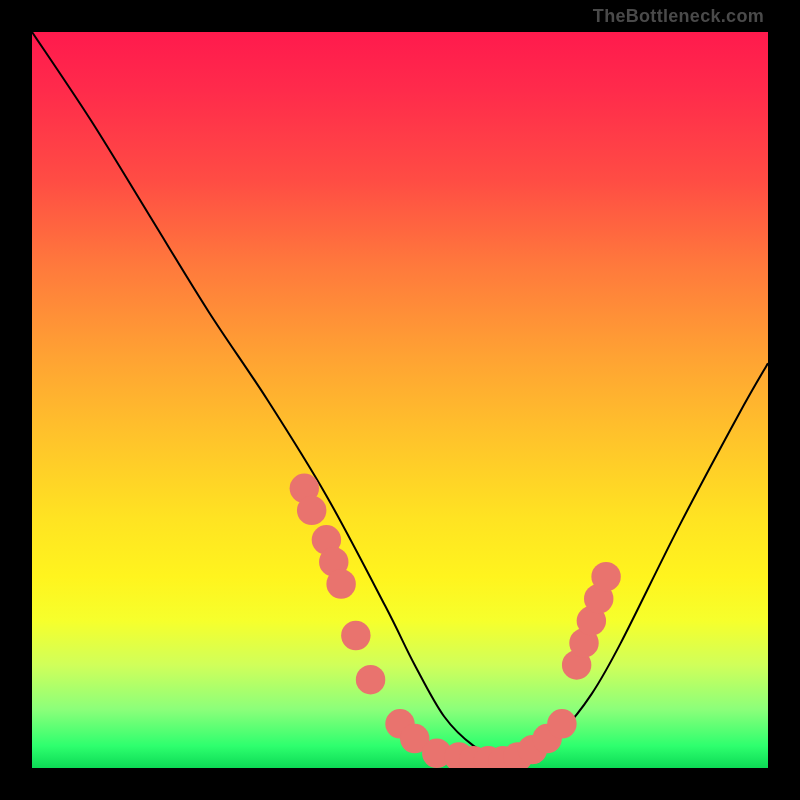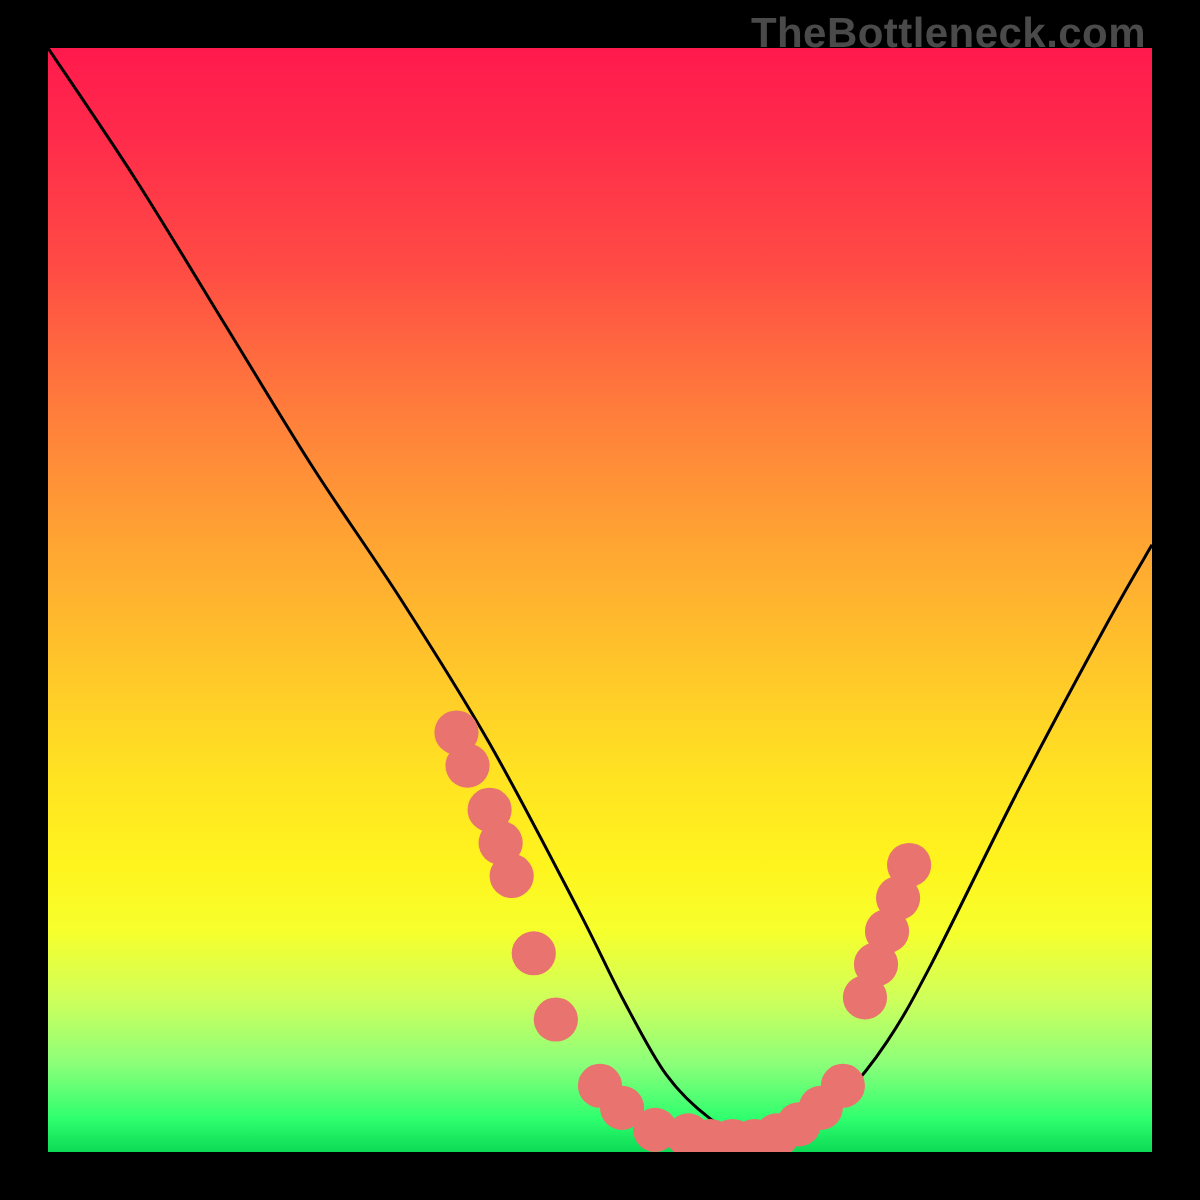--- a/index.html
+++ b/index.html
@@ -38,21 +38,21 @@
       #8cff7a 92%,
       #2eff6e 97%,
       #0cda55 100%
     );
   }
   .watermark {
     position: absolute;
     top: 6px;
     right: 36px;
     color: #4a4a4a;
-    font-size: 28px;
+    font-size: 18px;
     font-weight: 600;
     letter-spacing: 0.3px;
   }
   svg.curve-layer {
     position: absolute;
     left: 0;
     top: 0;
     width: 736px;
     height: 736px;
   }

